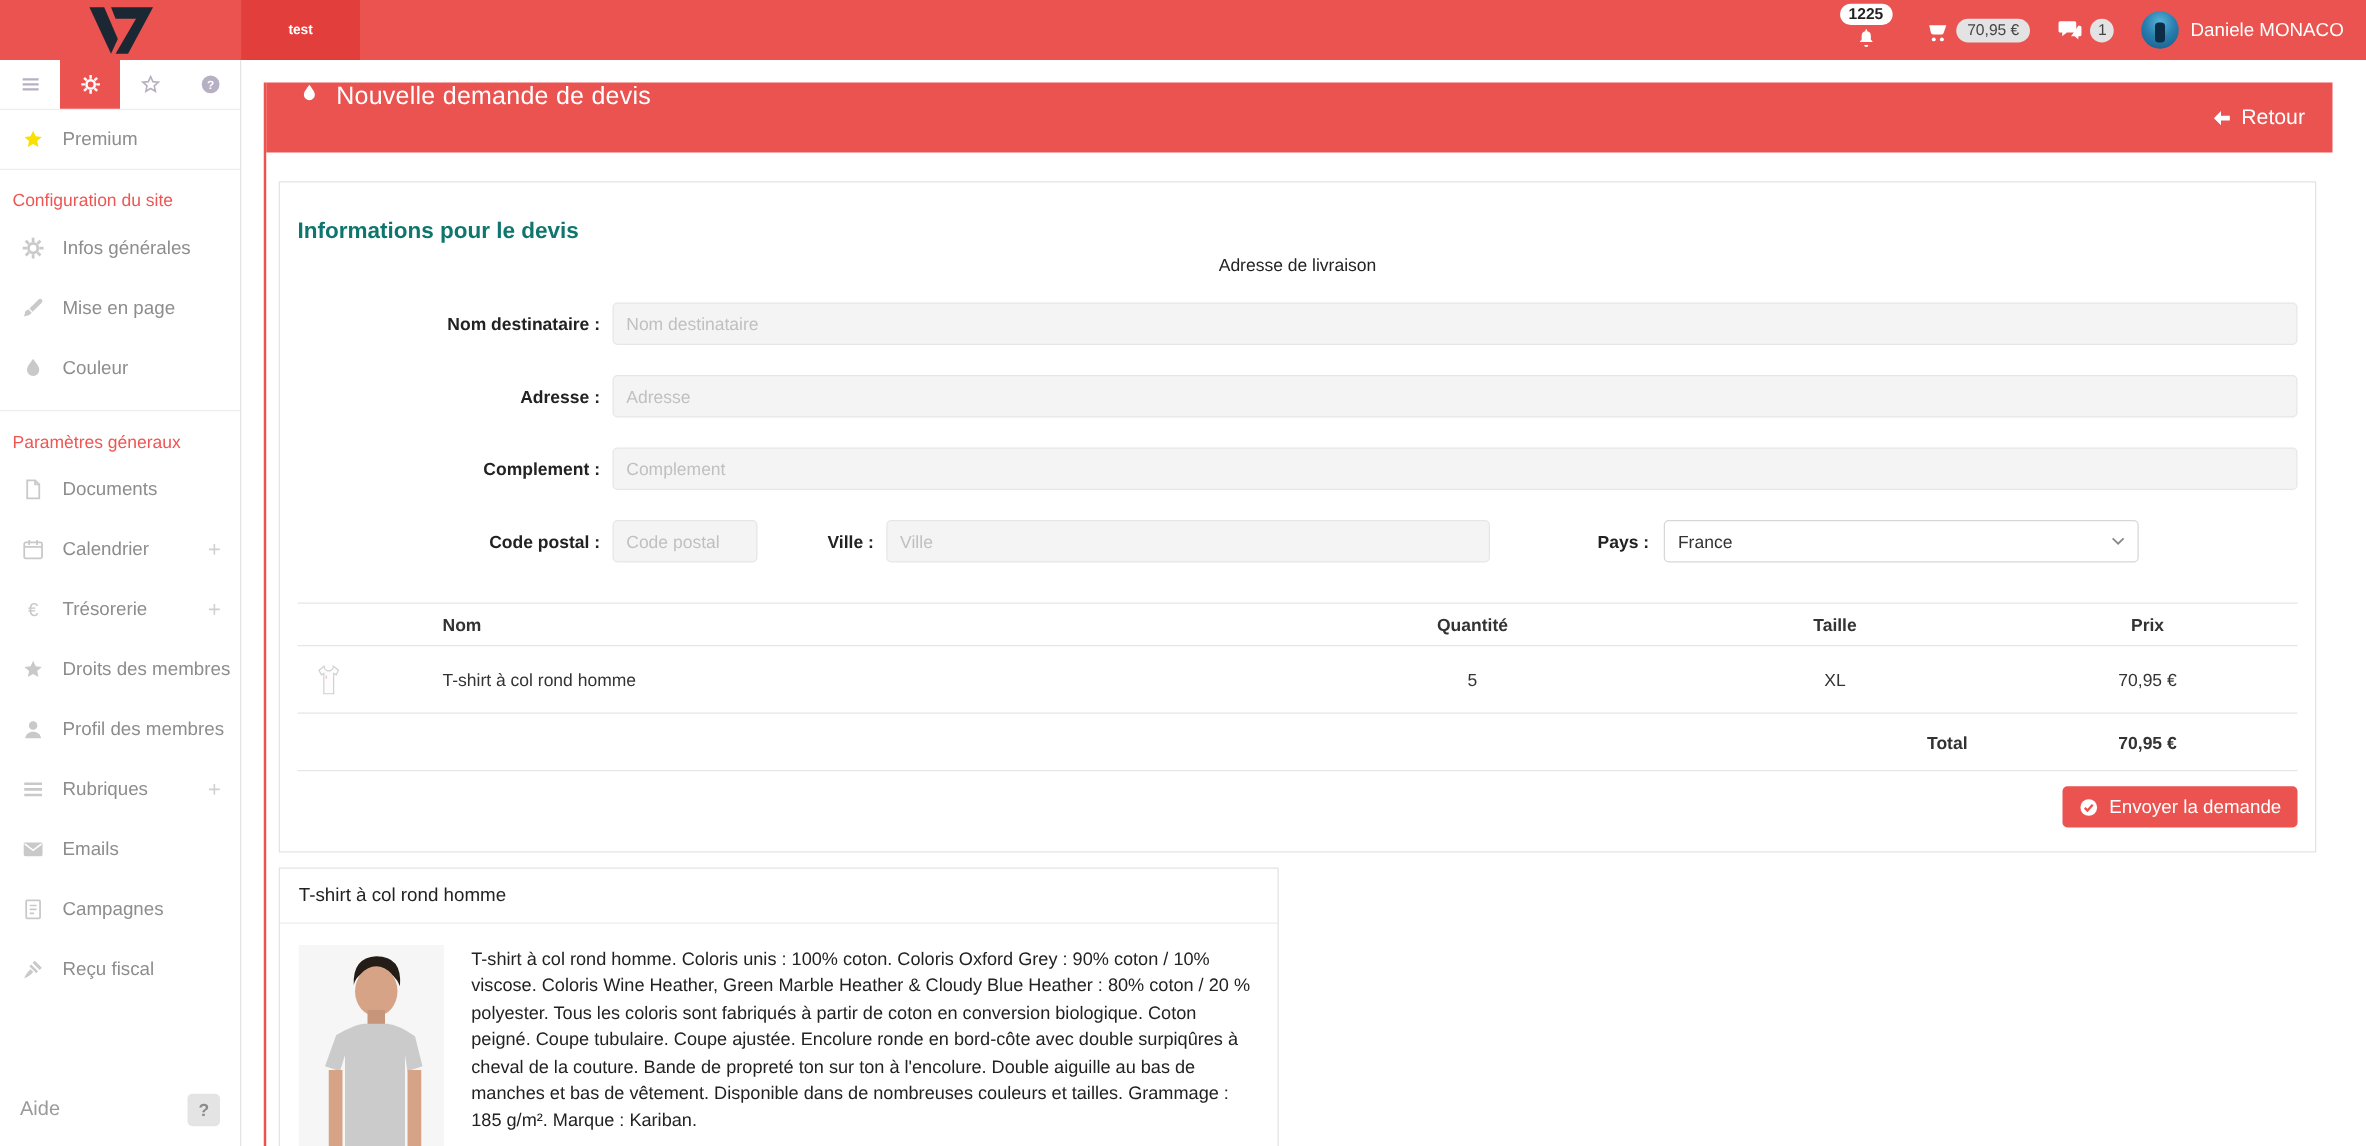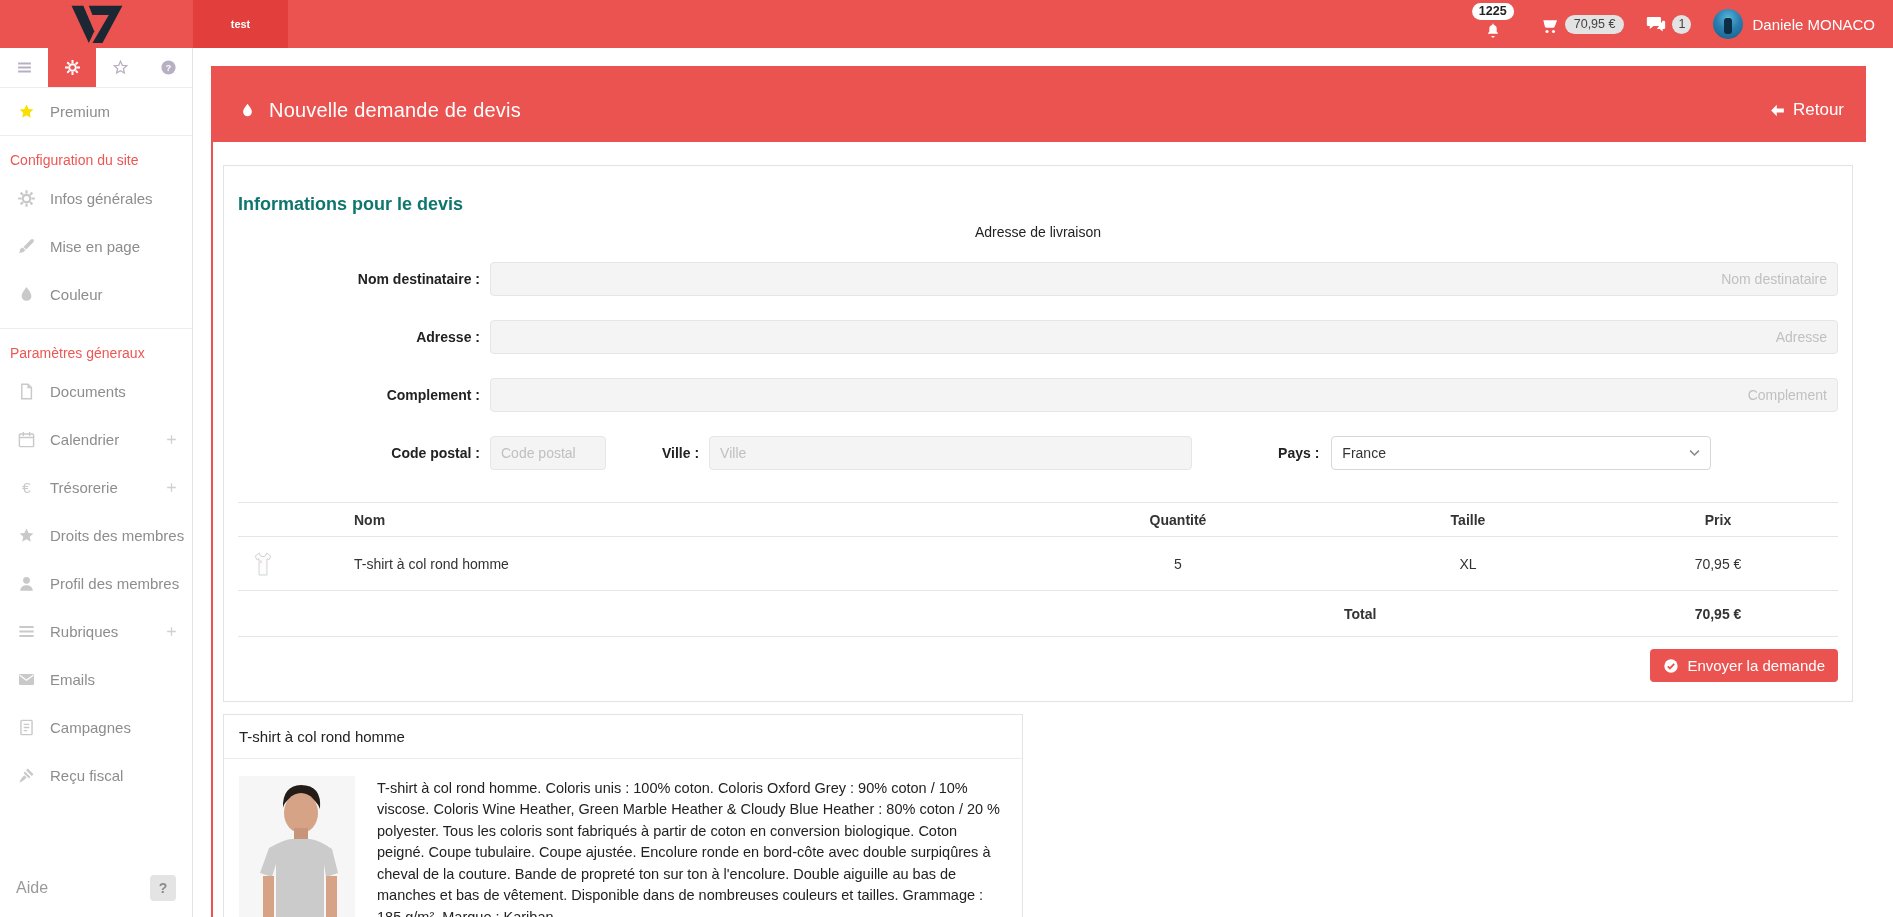--- a/index.html
+++ b/index.html
@@ -55,58 +55,58 @@
   .si-ico{width:19px;height:19px;color:var(--icon-gray);flex:none;}
   .si-label{margin-left:14px;color:var(--gray-label);font-size:15px;white-space:nowrap;}
   .si-plus{position:absolute;right:14px;width:13px;height:13px;color:#d0d0d0;cursor:pointer;}
   .aide-row{position:absolute;left:0;right:0;bottom:0;height:58px;display:flex;align-items:center;padding:0 16px;background:#fff;}
   .aide-label{color:#9a9a9a;font-size:16px;flex:1;}
   .aide-ico{width:26px;height:26px;background:#e4e4e4;border-radius:4px;color:#8a8a8a;display:flex;align-items:center;justify-content:center;font-weight:bold;font-size:14px;cursor:pointer;}
 
   
   .main{position:absolute;left:193px;top:48px;right:0;bottom:0;background:#fff;overflow:hidden;}
   .content-inner{position:absolute;left:18px;right:27px;top:18px;bottom:0;border-left:2px solid var(--red);}
-  .page-banner{height:76px;background:var(--red);display:flex;align-items:center;padding:12px 22px 0 26px;color:#fff;}
+  .page-banner{height:56px;background:var(--red);display:flex;padding:0 22px 0 26px;color:#fff;}
   .page-banner .b-ico{width:17px;height:17px;margin-right:13px;color:#fff;}
   .page-title{font-size:20px;font-weight:400;letter-spacing:.2px;flex:1;}
   .back-btn{display:flex;align-items:center;gap:7px;color:#fff;font-size:17px;cursor:pointer;}
   .back-btn .a-ico{width:17px;height:17px;}
   .page-body{padding:23px 13px 0 10px;}
 
   
   .card{background:#fff;border:1px solid var(--border);}
   .form-card{padding:28px 14px 0 14px;}
   .form-title{text-align:left;font-size:18px;color:#0f766e;}
   .form-subtitle{text-align:center;font-size:14px;color:#222;margin-top:9px;}
   .form-area{margin-top:22px;}
   .f-row{display:flex;align-items:center;margin-bottom:24px;}
   .f-label{width:242px;text-align:right;font-weight:bold;font-size:14px;color:#222;flex:none;}
   .f-input{margin-left:10px;height:34px;background:#f4f4f4;border:1px solid #e6e6e6;border-radius:4px;padding:0 10px;font-size:14px;color:#555;font-family:inherit;outline:none;}
   .f-input::placeholder{color:#c0c0c0;}
-  .f-input.wide{width:1420px;text-align:right;}
+  .f-input.wide{width:1420px;}
   .f-input.cp{width:116px;}
   .f-input.ville{width:483px;}
   .lbl-ville{margin-left:56px;width:auto;}
   .lbl-pays{margin-left:86px;width:auto;}
   .select-wrap{position:relative;margin-left:12px;width:380px;}
   .select-wrap select{width:100%;height:34px;border:1px solid #d7d7d7;border-radius:4px;background:#fff;padding:0 30px 0 10px;font-size:14px;color:#333;font-family:inherit;appearance:none;-webkit-appearance:none;outline:none;cursor:pointer;}
   .select-wrap .chev{position:absolute;right:9px;top:9px;width:15px;height:15px;color:#888;pointer-events:none;}
 
   
   .order-table{margin-top:32px;border-top:1px solid #e6e6e6;}
   .t-head,.t-row,.t-total{display:grid;grid-template-columns:110px 1fr 320px 260px 240px;align-items:center;border-bottom:1px solid #e6e6e6;}
   .t-head{height:34px;font-weight:bold;font-size:14px;}
   .t-row{height:54px;font-size:14px;}
   .t-total{height:46px;font-size:14px;}
   .c{padding:0 6px;}
   .c.qty,.c.size,.c.price,.h-qty,.h-size,.h-price{text-align:center;}
   .h-name{text-align:left;}
   .thumb{display:flex;align-items:center;padding-left:14px;}
   .prod-thumb{width:22px;height:26px;}
-  .total-label{text-align:left;padding-right:24px;font-weight:bold;}
+  .total-label{text-align:right;padding-right:24px;font-weight:bold;}
   .total-value{text-align:center;font-weight:bold;}
   .card-foot{display:flex;justify-content:flex-end;padding:12px 0 19px 0;}
   .send-btn{background:var(--red);color:#fff;border:0;border-radius:4px;font-size:15px;font-family:inherit;display:flex;align-items:center;gap:8px;padding:8px 13px;cursor:pointer;}
   .send-btn .ck{width:16px;height:16px;}
 
   
   .product-card{margin-top:12px;width:800px;}
   .pc-head{padding:13px 15px;font-size:15px;color:#222;border-bottom:1px solid var(--border-light);}
   .pc-body{display:flex;padding:17px 15px;gap:22px;}
   .pc-img{width:116px;height:192px;flex:none;background:#f7f7f7;}

